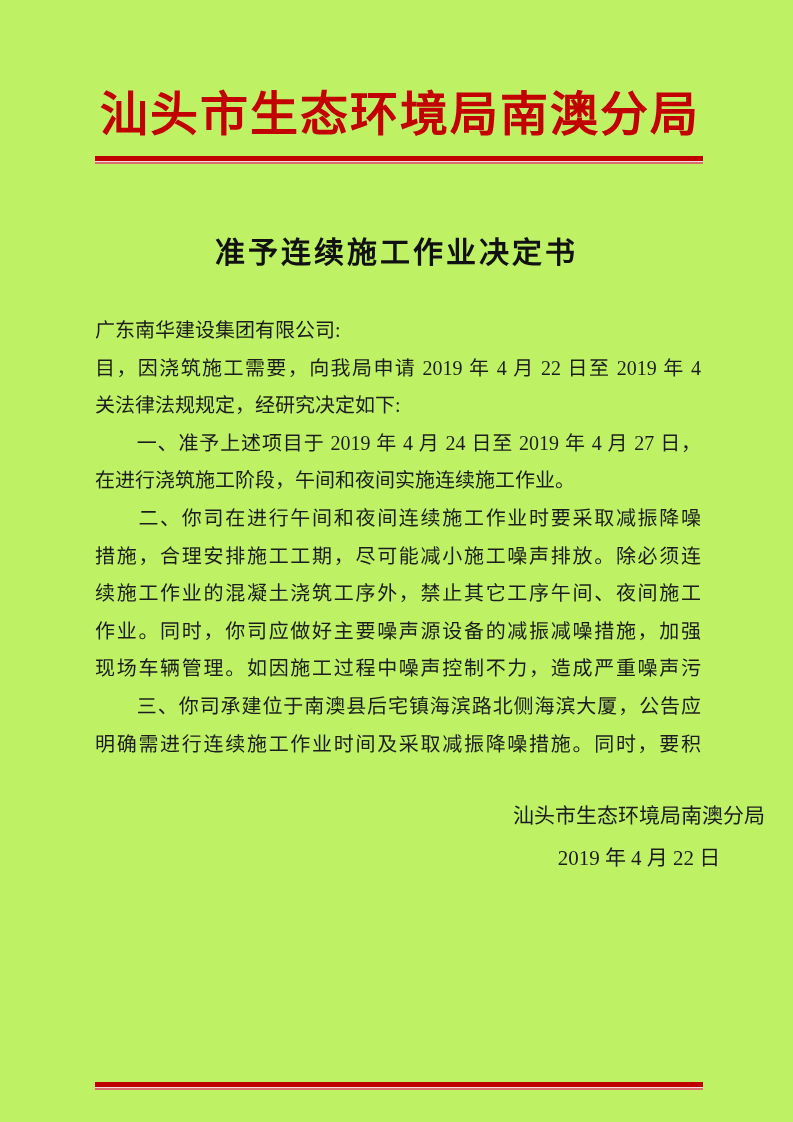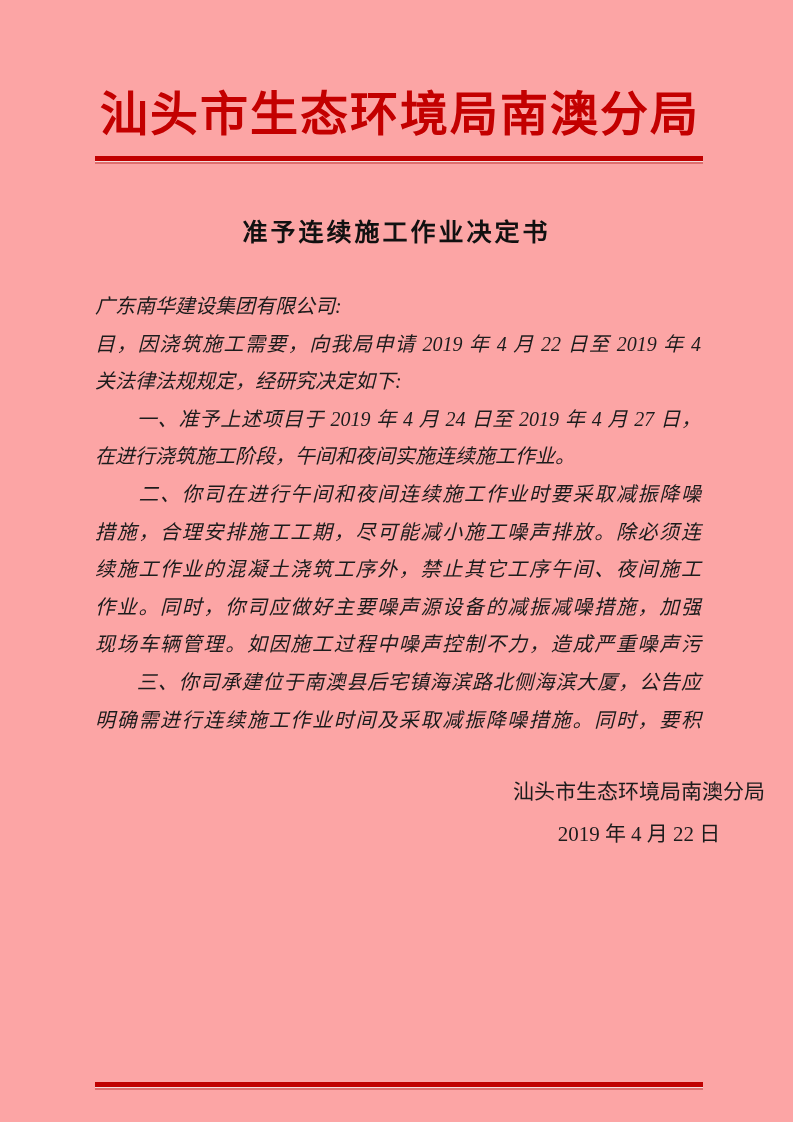--- a/index.html
+++ b/index.html
@@ -5,21 +5,21 @@
   html, body {
     margin: 0;
     padding: 0;
     background: #ffffff;
   }
   .page {
     position: relative;
     width: 793px;
     height: 1122px;
     margin: 0 auto;
-    background: #fca5a5;
+    background: #bef264;
     overflow: hidden;
     font-family: "Liberation Serif", "DejaVu Serif", serif;
     color: #1a1a1a;
   }
   
   .header-title {
     margin: 0 88px 0 95px;
     padding-top: 82px;
     height: 66px;
     line-height: 66px;
@@ -40,35 +40,34 @@
     margin: 8px 90px 0 95px;
   }
   .red-rule.bottom {
     position: absolute;
     left: 95px;
     right: 90px;
     bottom: 32px;
   }
   
   .doc-title {
-    margin-top: 48px;
+    margin-top: 64px;
     text-align: center;
-    font-size: 25px;
+    font-size: 30px;
     font-weight: bold;
     letter-spacing: 3px;
     color: #111111;
   }
   
   .body-text {
     margin: 40px auto 0 95px;
     width: 606px;
     font-size: 20px;
     line-height: 37.6px;
     color: #1c1c1c;
-    font-style: italic;
   }
   .line {
     white-space: nowrap;
     text-align: left;
   }
   .line.fill {
     white-space: normal;
     text-align: justify;
     text-align-last: justify;
   }

